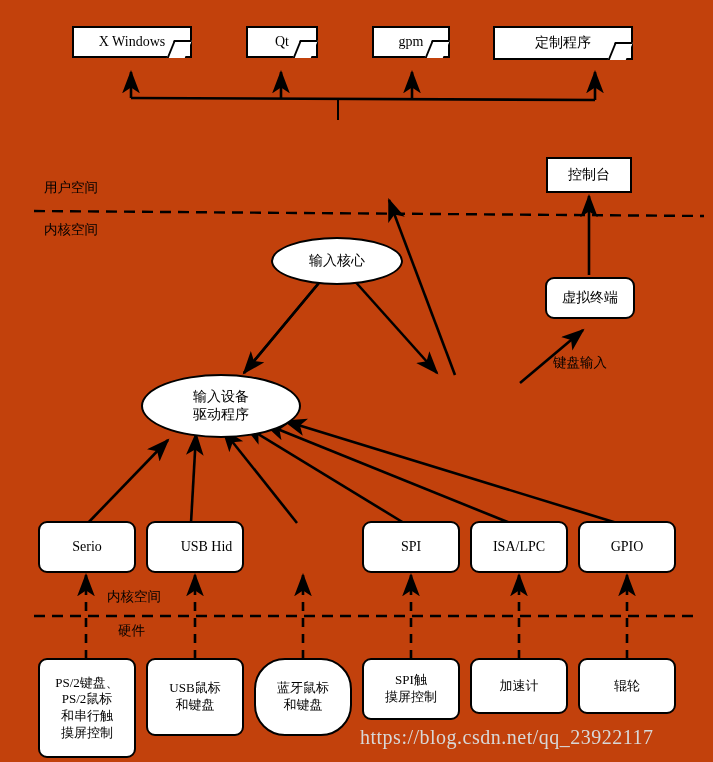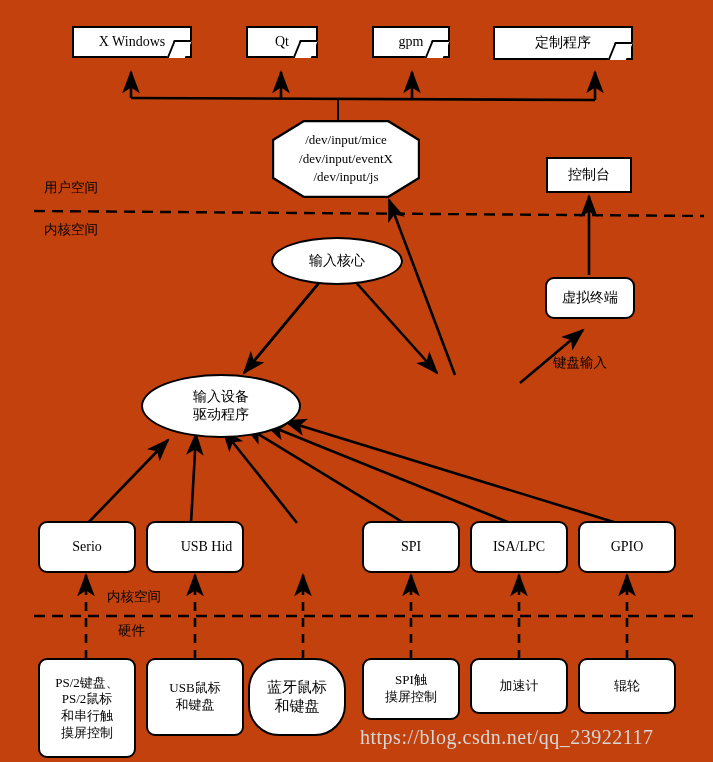--- a/index.html
+++ b/index.html
@@ -172,28 +172,20 @@
   <div class="node doc" style="left:372px; top:26px; width:78px; height:32px;">
     <span>gpm</span>
     <span class="fold"></span>
   </div>
 
   <div class="node doc" style="left:493px; top:26px; width:140px; height:34px;">
     <span>定制程序</span>
     <span class="fold"></span>
   </div>
 
-  <div class="node" style="left:272px; top:120px; width:148px; height:78px;">
-    <svg width="148" height="78" viewBox="0 0 148 78" style="position:absolute;left:0;top:0;">
-      <polygon points="32,1 116,1 147,20 147,58 116,77 32,77 1,58 1,20" fill="#fff" stroke="#000" stroke-width="2.4"></polygon>
-    </svg>
-    <span style="position:relative; z-index:2; font-size:13px; line-height:1.42;">/dev/input/mice
-/dev/input/eventX
-/dev/input/js</span>
-  </div>
 
   <div class="label" style="left:44px; top:179px;">用户空间</div>
   <div class="label" style="left:44px; top:221px;">内核空间</div>
 
   <div class="label" style="left:107px; top:588px;">内核空间</div>
   <div class="label" style="left:118px; top:622px;text-align:right;">硬件</div>
 
   <div class="node rect" style="left:546px; top:157px; width:86px; height:36px;">
     <span>控制台</span>
   </div>
@@ -233,21 +225,21 @@
   <div class="node rrect" style="left:38px; top:658px; width:98px; height:100px; font-size:13px;">
     <span>PS/2键盘、
 PS/2鼠标
 和串行触
 摸屏控制</span>
   </div>
   <div class="node rrect" style="left:146px; top:658px; width:98px; height:78px; font-size:13px;">
     <span>USB鼠标
 和键盘</span>
   </div>
-  <div class="node rrect" style="left:248px; top:658px; width:98px; height:78px; font-size:15px;border-radius:31px;">
+  <div class="node rrect" style="left:254px; top:658px; width:98px; height:78px; font-size:13px;border-radius:31px;">
     <span>蓝牙鼠标
 和键盘</span>
   </div>
   <div class="node rrect" style="left:362px; top:658px; width:98px; height:62px; font-size:13px;">
     <span>SPI触
 摸屏控制</span>
   </div>
   <div class="node rrect" style="left:470px; top:658px; width:98px; height:56px; font-size:13px;">
     <span>加速计</span>
   </div>

